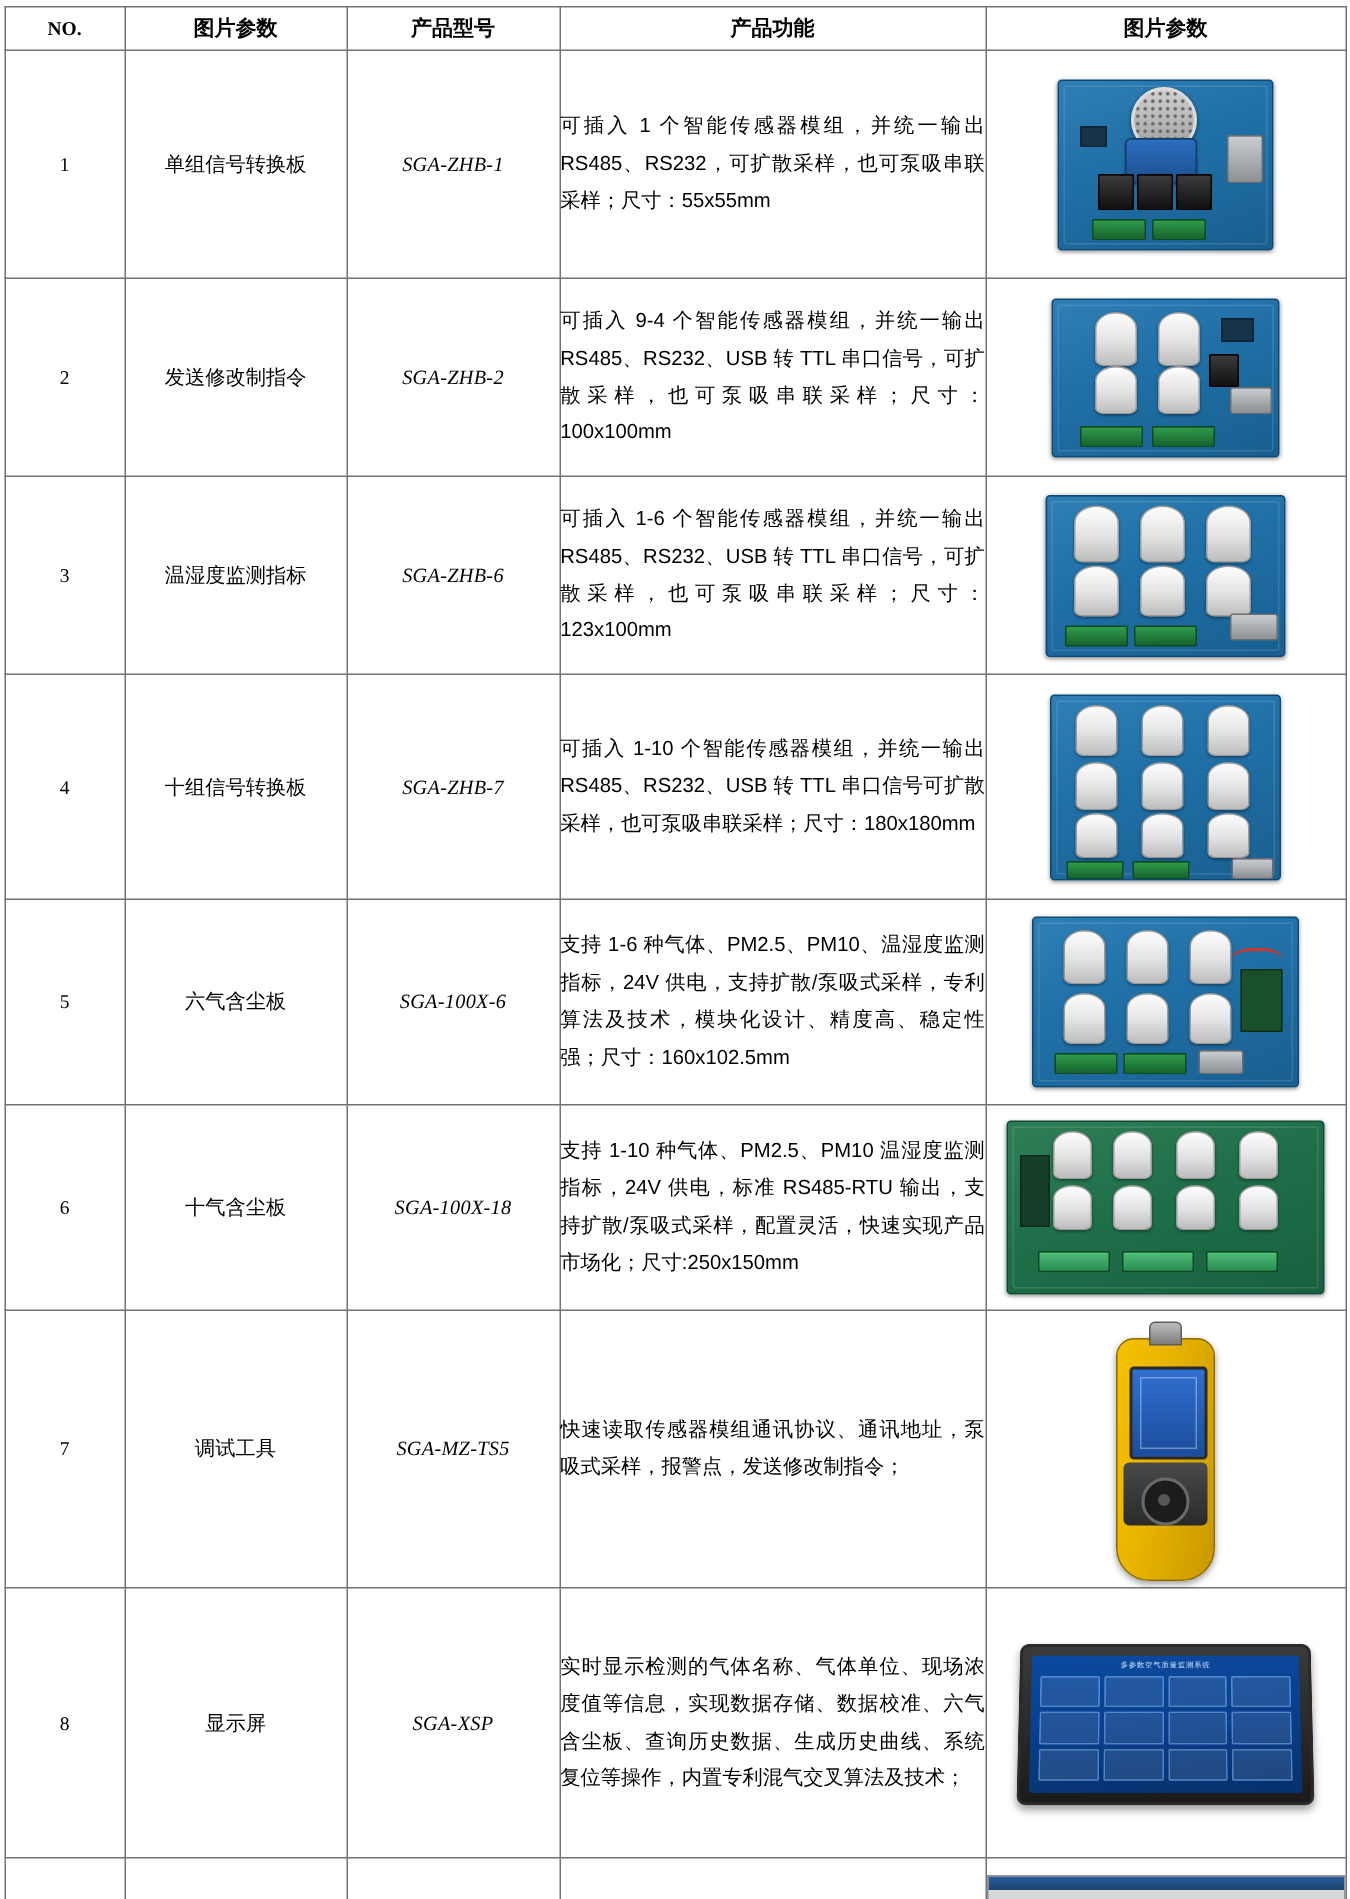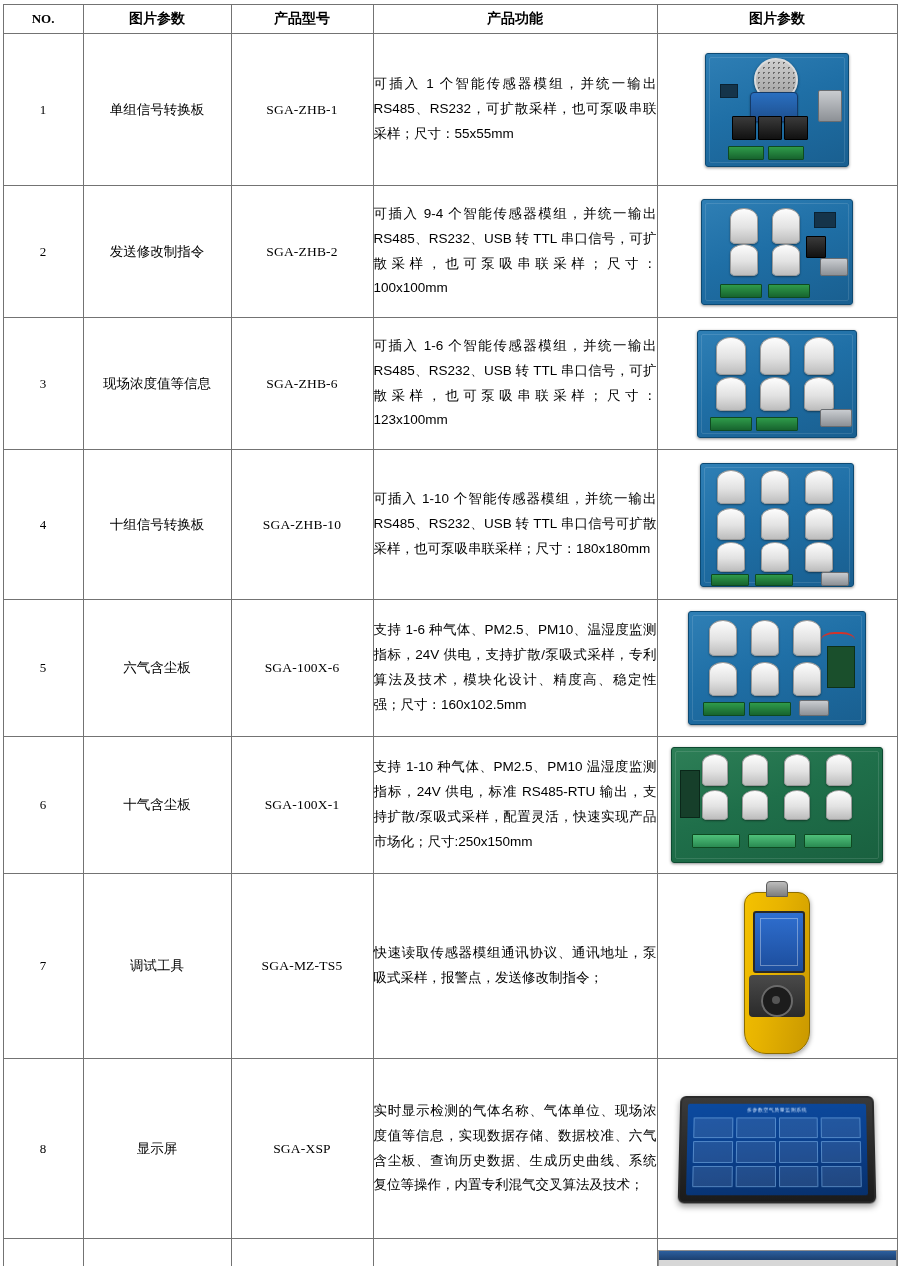--- a/index.html
+++ b/index.html
@@ -53,20 +53,21 @@
   }
   td.cell-name {
     text-align: center;
     font-size: 13.5px;
   }
   td.cell-model {
     text-align: center;
     font-size: 13.5px;
     font-family: "Liberation Serif", "DejaVu Serif", serif;
     letter-spacing: 0.2px;
+    font-style: italic;
   }
   td.cell-func {
     font-size: 13.5px;
     line-height: 1.85;
     padding: 8px 12px 8px 10px;
     text-align: justify;
   }
   td.cell-img {
     text-align: center;
     padding: 6px 0;
@@ -315,21 +316,21 @@
               <div class="term green" style="left:18px;top:84px;width:40px;height:12px;"></div>
               <div class="term green" style="left:66px;top:84px;width:40px;height:12px;"></div>
               <div class="chip" style="left:112px;top:12px;width:20px;height:14px;"></div>
             </div>
           </div>
         </td>
       </tr>
 
       <tr style="height:132px;">
         <td class="cell-no">3</td>
-        <td class="cell-name">现场浓度值等信息</td>
+        <td class="cell-name">温湿度监测指标</td>
         <td class="cell-model">SGA-ZHB-6</td>
         <td class="cell-func">可插入 1-6 个智能传感器模组，并统一输出 RS485、RS232、USB 转 TTL 串口信号，可扩散采样，也可泵吸串联采样；尺寸：123x100mm</td>
         <td class="cell-img">
           <div class="img-wrap">
             <div class="pcb" style="width:158px;height:106px;">
               <div class="sensor" style="left:18px;top:6px;width:28px;height:36px;"></div>
               <div class="sensor" style="left:62px;top:6px;width:28px;height:36px;"></div>
               <div class="sensor" style="left:106px;top:6px;width:28px;height:36px;"></div>
               <div class="sensor" style="left:18px;top:46px;width:28px;height:32px;"></div>
               <div class="sensor" style="left:62px;top:46px;width:28px;height:32px;"></div>
@@ -338,21 +339,21 @@
               <div class="term green" style="left:12px;top:86px;width:40px;height:12px;"></div>
               <div class="term green" style="left:58px;top:86px;width:40px;height:12px;"></div>
             </div>
           </div>
         </td>
       </tr>
 
       <tr style="height:150px;">
         <td class="cell-no">4</td>
         <td class="cell-name">十组信号转换板</td>
-        <td class="cell-model">SGA-ZHB-10</td>
+        <td class="cell-model">SGA-ZHB-7</td>
         <td class="cell-func">可插入 1-10 个智能传感器模组，并统一输出 RS485、RS232、USB 转 TTL 串口信号可扩散采样，也可泵吸串联采样；尺寸：180x180mm</td>
         <td class="cell-img">
           <div class="img-wrap">
             <div class="pcb" style="width:152px;height:122px;">
               <div class="sensor" style="left:16px;top:6px;width:26px;height:32px;"></div>
               <div class="sensor" style="left:60px;top:6px;width:26px;height:32px;"></div>
               <div class="sensor" style="left:104px;top:6px;width:26px;height:32px;"></div>
               <div class="sensor" style="left:16px;top:44px;width:26px;height:30px;"></div>
               <div class="sensor" style="left:60px;top:44px;width:26px;height:30px;"></div>
               <div class="sensor" style="left:104px;top:44px;width:26px;height:30px;"></div>
@@ -387,21 +388,21 @@
               <div class="term green" style="left:60px;top:90px;width:40px;height:12px;"></div>
               <div class="port" style="left:110px;top:88px;width:28px;height:14px;"></div>
             </div>
           </div>
         </td>
       </tr>
 
       <tr style="height:137px;">
         <td class="cell-no">6</td>
         <td class="cell-name">十气含尘板</td>
-        <td class="cell-model">SGA-100X-1</td>
+        <td class="cell-model">SGA-100X-18</td>
         <td class="cell-func">支持 1-10 种气体、PM2.5、PM10 温湿度监测指标，24V 供电，标准 RS485-RTU 输出，支持扩散/泵吸式采样，配置灵活，快速实现产品市场化；尺寸:250x150mm</td>
         <td class="cell-img">
           <div class="img-wrap">
             <div class="pcb" style="width:210px;height:114px;background:linear-gradient(160deg,#2e7f57 0%,#1f6f4a 45%,#19603f 100%);border-color:#0d4a31;">
               <div class="sensor" style="left:30px;top:6px;width:24px;height:30px;"></div>
               <div class="sensor" style="left:70px;top:6px;width:24px;height:30px;"></div>
               <div class="sensor" style="left:112px;top:6px;width:24px;height:30px;"></div>
               <div class="sensor" style="left:154px;top:6px;width:24px;height:30px;"></div>
               <div class="sensor" style="left:30px;top:42px;width:24px;height:28px;"></div>
               <div class="sensor" style="left:70px;top:42px;width:24px;height:28px;"></div>

